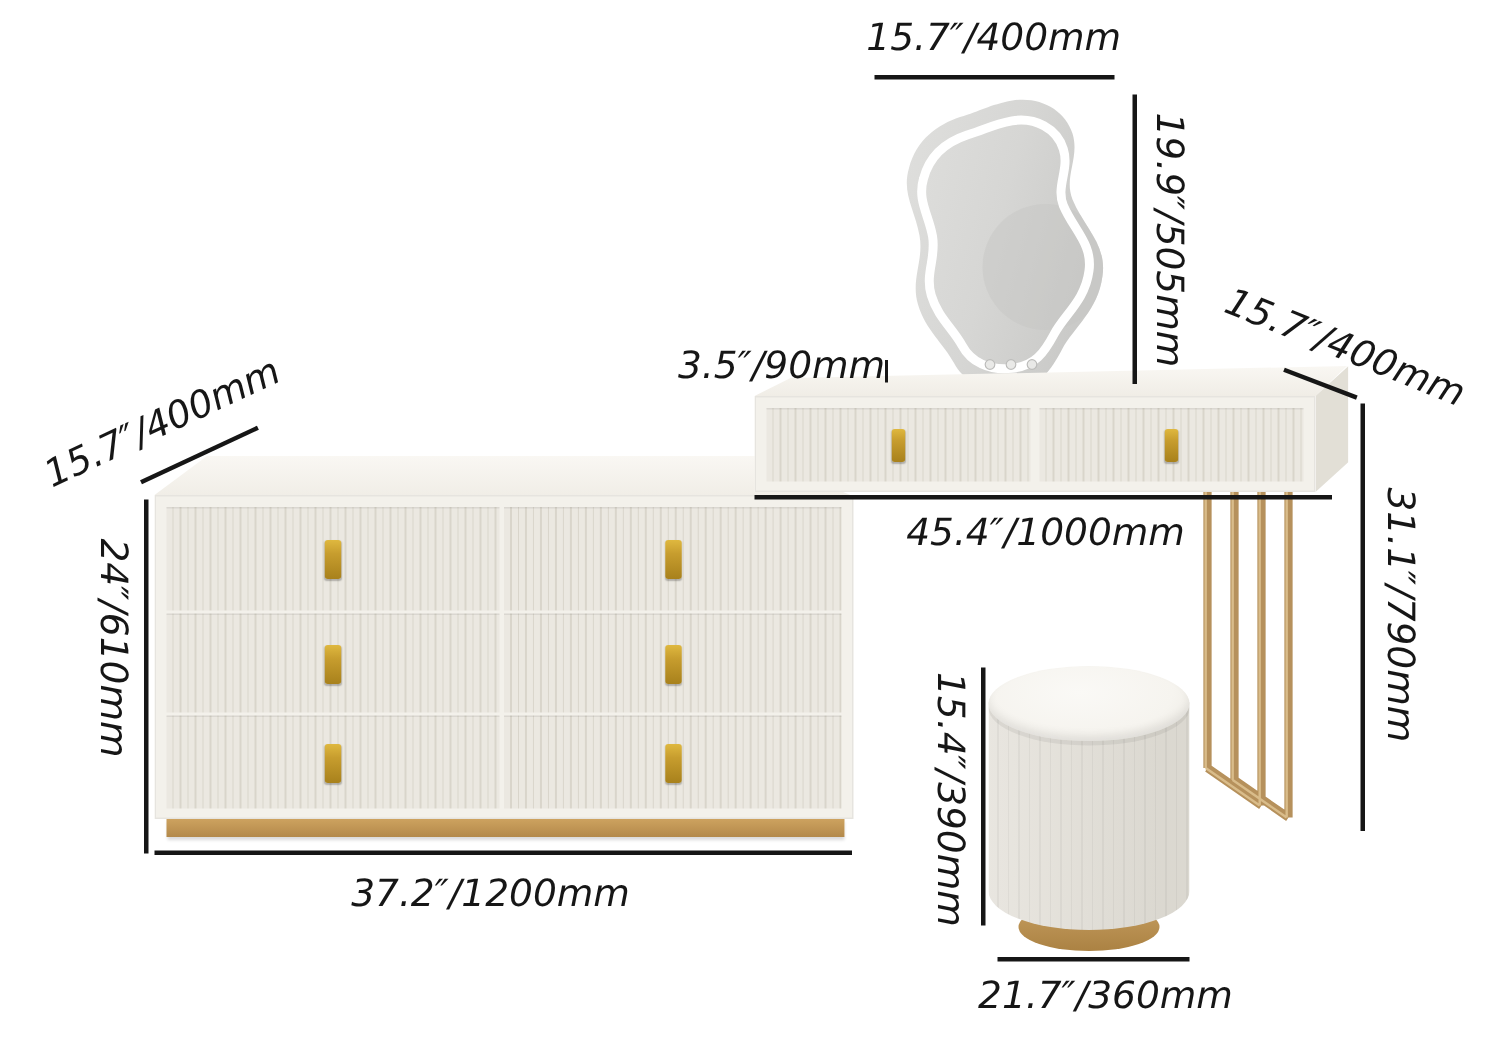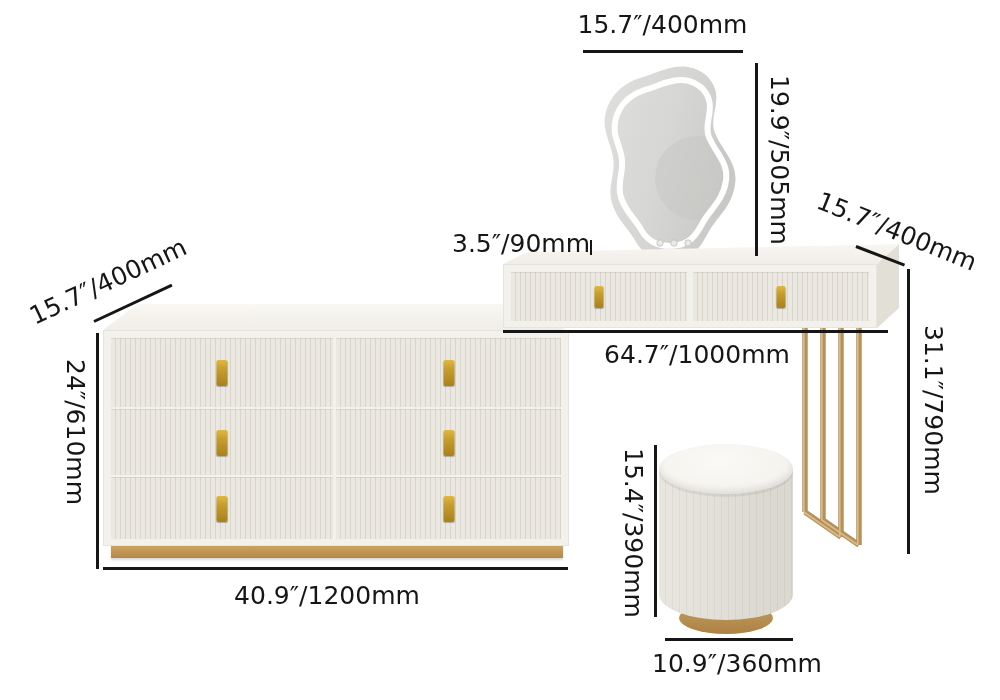--- a/index.html
+++ b/index.html
@@ -8,20 +8,21 @@
     --top-sheen:#faf8f4; --handle-gold:#c79d2e; --handle-gold-dark:#a8811c;
     --leg-gold:#b6915c; --leg-gold-light:#d9bc8a;
     --plinth-gold:#cda25f; --plinth-gold-dark:#b3894a;
     --stool-body:#ece9e2; --stool-top:#f6f4ef; --stool-gold:#c69e60;
   }
   html,body{margin:0;padding:0;background:var(--background);}
   #canvas{
     position:relative;width:1000px;height:700px;background:var(--background);
     font-family:"DejaVu Sans","Liberation Sans",sans-serif;color:var(--line);
     overflow:hidden;
+    font-style:italic;
   }
   .abs{position:absolute;}
   .dim-h{position:absolute;height:3px;background:var(--line);z-index:9;}
   .dim-v{position:absolute;width:3px;background:var(--line);z-index:9;}
   .dim-label{position:absolute;font-size:25px;line-height:1.15;color:var(--line);z-index:9;white-space:nowrap;}
   .center{text-align:center;}
   .vtext{display:flex;align-items:center;justify-content:center;writing-mode:vertical-rl;width:34px;}
   .panel{position:absolute;background:var(--cream);box-shadow:inset 0 0 0 1px rgba(0,0,0,0.05);}
   .flute{
     position:absolute;
@@ -124,30 +125,30 @@
   <div class="dim-label" style="left:452px;top:230px;width:128px;text-align:left;">3.5″/90mm</div>
   <div class="dim-v" style="left:590px;top:240px;height:15px;width:2px;"></div>
 
   <div class="dim-label center" style="left:812px;top:216px;width:160px;transform:rotate(22deg);">15.7″/400mm</div>
   <div class="dim-h" style="left:856px;top:245px;width:52px;transform:rotate(21deg);transform-origin:0 50%;"></div>
 
   <div class="dim-v" style="left:907px;top:269px;height:285px;"></div>
   <div class="dim-label vtext" style="left:916px;top:322px;height:176px;">31.1″/790mm</div>
 
   <div class="dim-h" style="left:503px;top:330px;width:385px;"></div>
-  <div class="dim-label center" style="left:547px;top:341px;width:300px;">64.7″/1000mm</div>
+  <div class="dim-label center" style="left:547px;top:341px;width:300px;">45.4″/1000mm</div>
 
   <div class="dim-label center" style="left:24px;top:270px;width:160px;transform:rotate(-25deg);">15.7″/400mm</div>
   <div class="dim-h" style="left:94px;top:320px;width:86px;transform:rotate(-25deg);transform-origin:0 50%;"></div>
 
   <div class="dim-v" style="left:96px;top:333px;height:236px;"></div>
   <div class="dim-label vtext" style="left:58px;top:342px;height:180px;">24″/610mm</div>
 
   <div class="dim-h" style="left:103px;top:567px;width:465px;"></div>
-  <div class="dim-label center" style="left:177px;top:582px;width:300px;">40.9″/1200mm</div>
+  <div class="dim-label center" style="left:177px;top:582px;width:300px;">37.2″/1200mm</div>
 
   <div class="dim-v" style="left:654px;top:445px;height:172px;"></div>
   <div class="dim-label vtext" style="left:616px;top:447px;height:172px;">15.4″/390mm</div>
 
   <div class="dim-h" style="left:665px;top:638px;width:128px;"></div>
-  <div class="dim-label center" style="left:627px;top:650px;width:220px;">10.9″/360mm</div>
+  <div class="dim-label center" style="left:627px;top:650px;width:220px;">21.7″/360mm</div>
 
 </div>
 
 </body></html>

